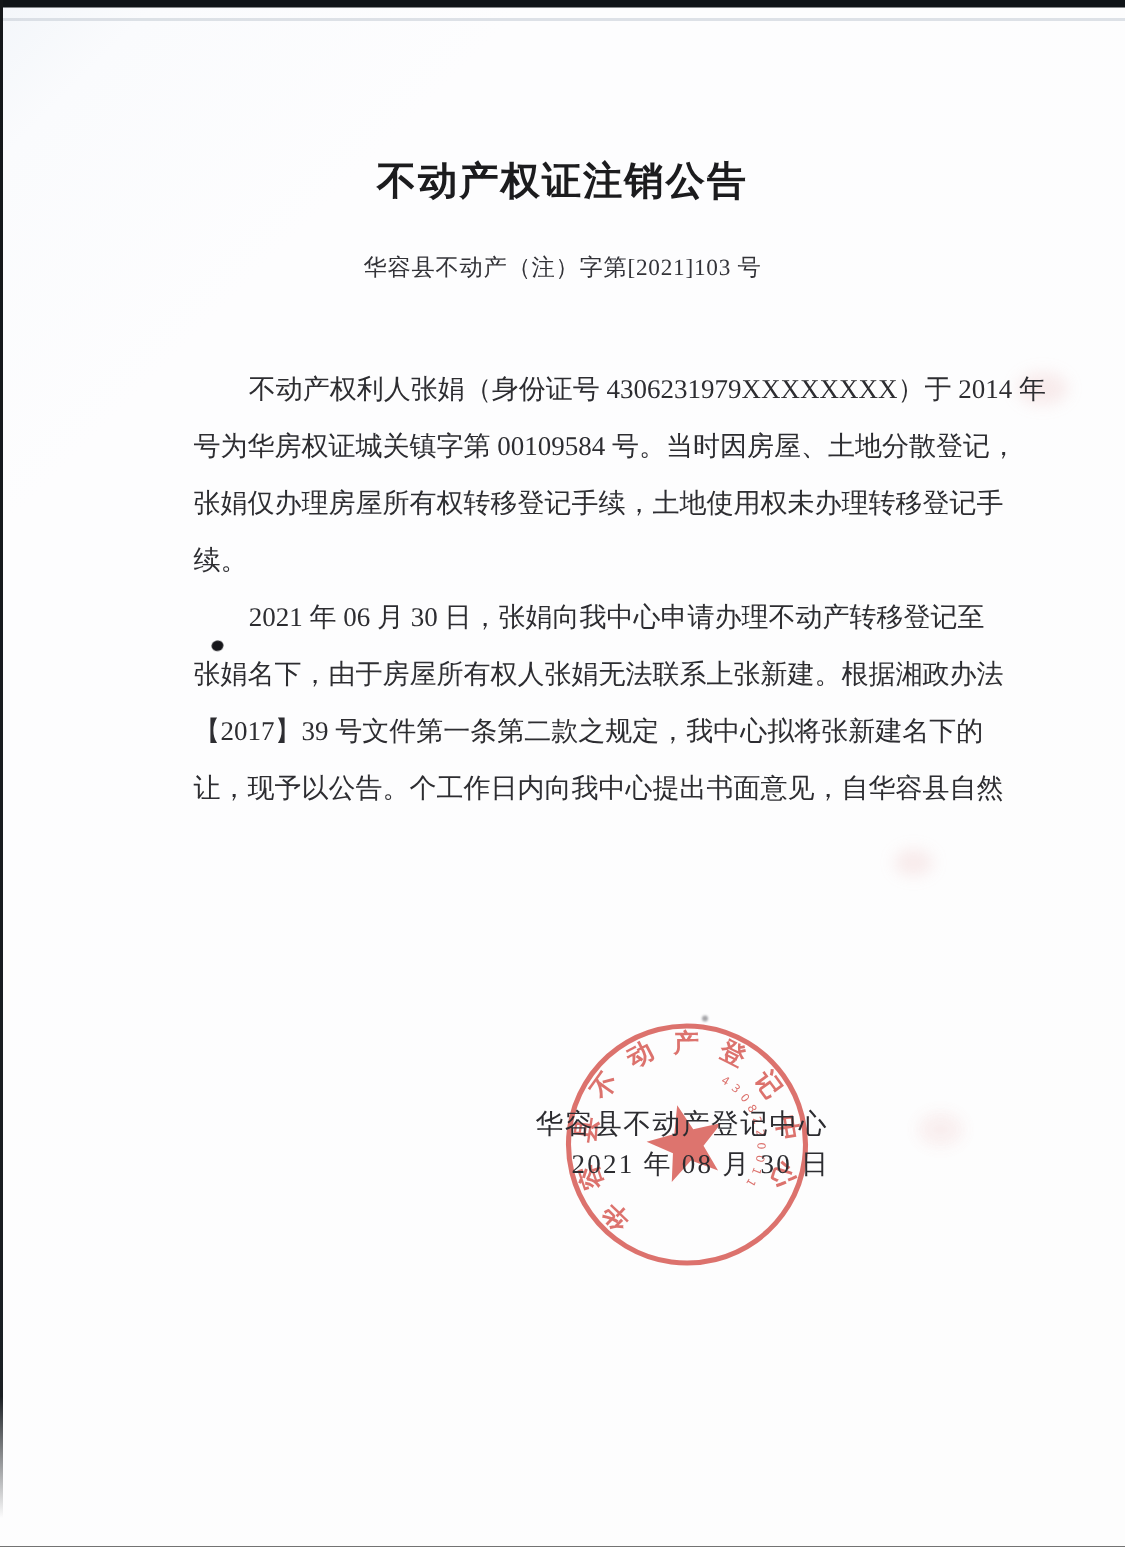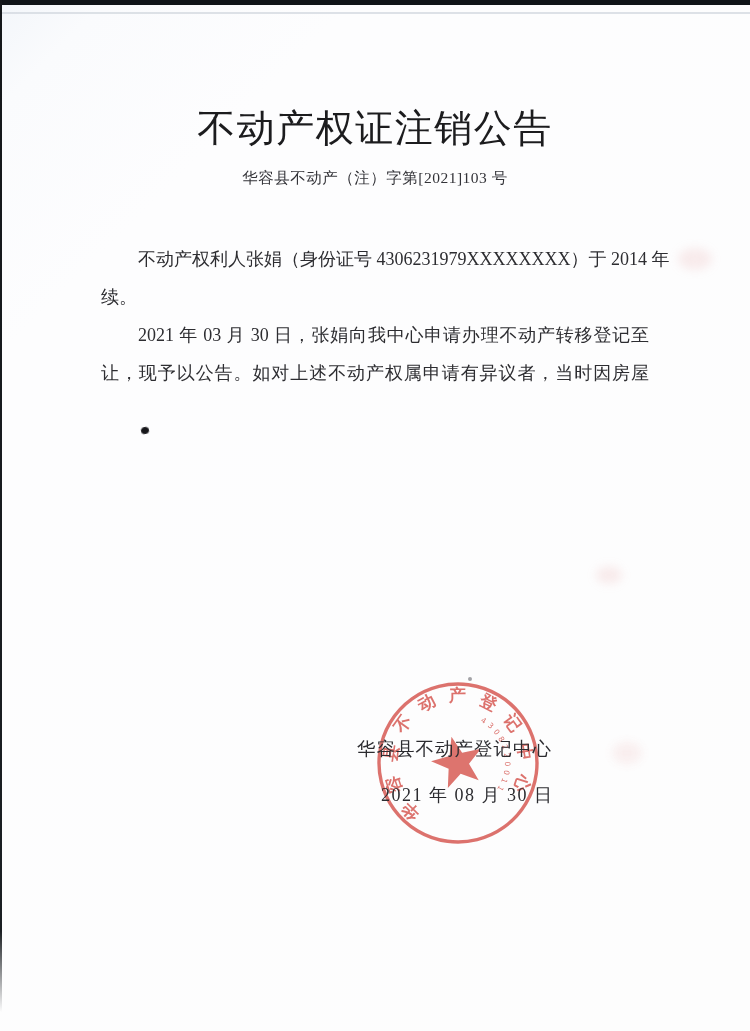--- a/index.html
+++ b/index.html
@@ -22,41 +22,42 @@
                 background:#16161a; border-radius:50%; filter:blur(.4px); transform:rotate(-12deg); }
   .speck      { position:absolute; left:468px; top:677px; width:4px; height:4px;
                 background:#8d8d92; border-radius:50%; filter:blur(.6px); opacity:.8; }
   .smudge     { position:absolute; background:rgba(226,140,140,.16); border-radius:50%; filter:blur(5px); }
   .smudge.s1  { left:678px; top:248px; width:34px; height:22px; }
   .smudge.s2  { left:596px; top:566px; width:26px; height:18px; }
   .smudge.s3  { left:612px; top:742px; width:30px; height:22px; opacity:.8; }
 
   .doc-title {
     position:absolute; top:103px; left:0; width:750px;
-    text-align:center; font-size:38px; font-weight:normal;
+    text-align:center; font-size:26px; font-weight:bold;
     letter-spacing:1.5px; color:#1c1c1e;
   }
   .doc-number {
     position:absolute; top:168px; left:0; width:750px;
     text-align:center; font-size:15.5px; color:#333338; letter-spacing:.5px;
   }
   .body-text {
     position:absolute; top:240px; left:101px; width:548px;
     font-size:18px; color:#2d2d31;
   }
   .tline {
     height:38px; line-height:38px;
     text-align:justify; text-align-last:justify;
     white-space:nowrap;
+    margin-left:28px;
   }
   .tline.last { text-align-last:left; }
   .para .tline:first-child { text-indent:2.05em; }
 
   .sig-org  { position:absolute; left:357px; top:736px; font-size:18.5px; letter-spacing:1px; color:#2c2c30; }
-  .sig-date { position:absolute; left:381px; top:783px; font-size:18px;  letter-spacing:1.5px; color:#2c2c30; }
+  .sig-date { position:absolute; left:381px; top:764px; font-size:18px;  letter-spacing:1.5px; color:#2c2c30; }
 
   .seal-svg { position:absolute; left:373px; top:679px; width:168px; height:168px;
               filter:blur(.3px); }
 </style>
 </head>
 <body>
 
 <div class="page">
 
   <div class="edge-top"></div>
@@ -65,25 +66,29 @@
   <div class="smudge s1"></div>
   <div class="smudge s2"></div>
   <div class="smudge s3"></div>
 
   <div class="doc-title">不动产权证注销公告</div>
   <div class="doc-number">华容县不动产（注）字第[2021]103 号</div>
 
   <div class="body-text">
     <div class="para">
         <div class="tline">不动产权利人张娟（身份证号 4306231979XXXXXXXX）于 2014 年</div>
+        <div class="tline">号为华房权证城关镇字第 00109584 号。当时因房屋、土地分散登记，</div>
+        <div class="tline">张娟仅办理房屋所有权转移登记手续，土地使用权未办理转移登记手</div>
         <div class="tline last">续。</div>
       </div>
     <div class="para">
-        <div class="tline">2021 年 03 月 30 日，张娟向我中心申请办理不动产转移登记至</div>
-        <div class="tline">让，现予以公告。如对上述不动产权属申请有异议者，当时因房屋</div>
+        <div class="tline">2021 年 06 月 30 日，张娟向我中心申请办理不动产转移登记至</div>
+        <div class="tline">张娟名下，由于房屋所有权人张娟无法联系上张新建。根据湘政办法</div>
+        <div class="tline">【2017】39 号文件第一条第二款之规定，我中心拟将张新建名下的</div>
+        <div class="tline">让，现予以公告。个工作日内向我中心提出书面意见，自华容县自然</div>
       </div>
   </div>
 
   <div class="ink-dot"></div>
   <div class="speck"></div>
 
   <svg class="seal-svg" viewBox="0 0 168 168">
     <g transform="rotate(-14 85 84)" opacity="0.82">
       <circle cx="85" cy="84" r="79" fill="none" stroke="#d5544e" stroke-width="3.4"></circle>
       <polygon fill="#d6564f" points="85,57 91.5,75.1 110.7,75.7 95.5,87.4 100.9,105.8 85,95 69.1,105.8 74.5,87.4 59.3,75.7 78.5,75.1"></polygon>

